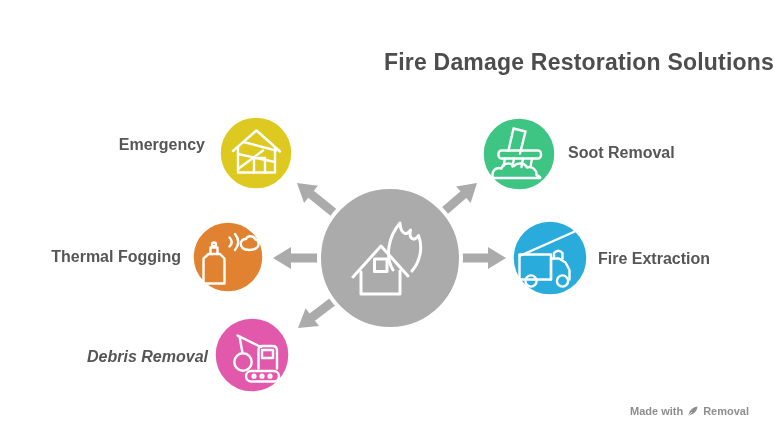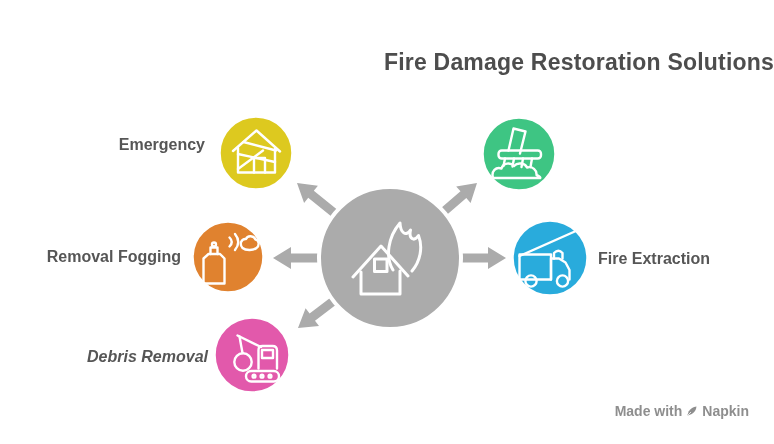--- a/index.html
+++ b/index.html
@@ -20,21 +20,21 @@
   }
   .icon-big path,.icon-big rect{stroke-width:3;}
   .wheel{stroke:#ffffff;stroke-width:2.4;}
   .label{
     position:absolute;font-size:16px;font-weight:600;color:#565656;line-height:18px;white-space:nowrap;
   }
   .label.two-line{line-height:21px;}
   .label.align-right{text-align:center;}
   .watermark{
     position:absolute;top:404px;right:25px;display:flex;align-items:center;gap:4px;
-    font-size:14px;font-weight:600;color:#8e8e8e;line-height:14px;
+    font-size:11px;font-weight:600;color:#8e8e8e;line-height:14px;
   }
 </style>
 </head>
 <body>
 
 <div class="canvas">
 
   <div class="title">Fire Damage Restoration Solutions</div>
 
   <svg class="diagram" viewBox="0 0 774 444" xmlns="http://www.w3.org/2000/svg">
@@ -118,26 +118,27 @@
         <path d="M 554 258.5 L 554 253 Q 558.5 248.5 562.5 253 L 562.5 258.5"></path>
         <circle class="wheel" cx="531" cy="281" r="5.6" fill="#29abdc"></circle>
         <circle class="wheel" cx="562.5" cy="281" r="5.6" fill="#29abdc"></circle>
       </g>
     </g>
   </svg>
 
   <div class="label two-line align-right" style="right:569px;top:134px;">
     <div>Emergency</div>
   </div>
-  <div class="label align-right" style="right:593px;top:248px;">Removal Fogging</div>
+  <div class="label align-right" style="right:593px;top:248px;">Thermal Fogging</div>
   <div class="label align-right" style="right:566px;top:348px;font-style:italic;">Debris Removal</div>
+  <div class="label" style="left:568px;top:144px;">Soot Removal</div>
   <div class="label" style="left:598px;top:250px;">Fire Extraction</div>
 
   <div class="watermark">
     <span>Made with</span>
     <svg width="12" height="12" viewBox="0 0 12 12">
       <path d="M1.2 10.8 L2.8 6.2 Q5.5 2.2 10.5 1.5 Q10 6.5 5.8 9 Z" fill="#8e8e8e"></path>
       <path d="M1.2 10.8 L5 7" stroke="#ffffff" stroke-width="0.8" fill="none"></path>
     </svg>
-    <span>Napkin</span>
+    <span>Removal</span>
   </div>
 
 </div>
 
 </body></html>

